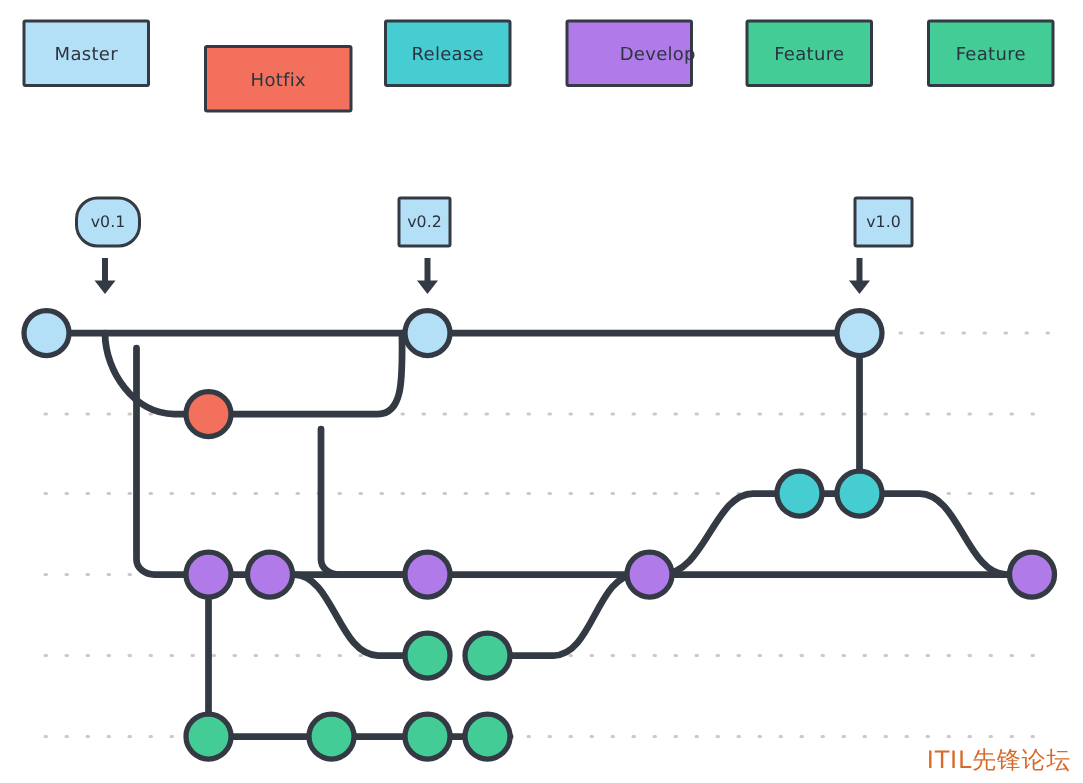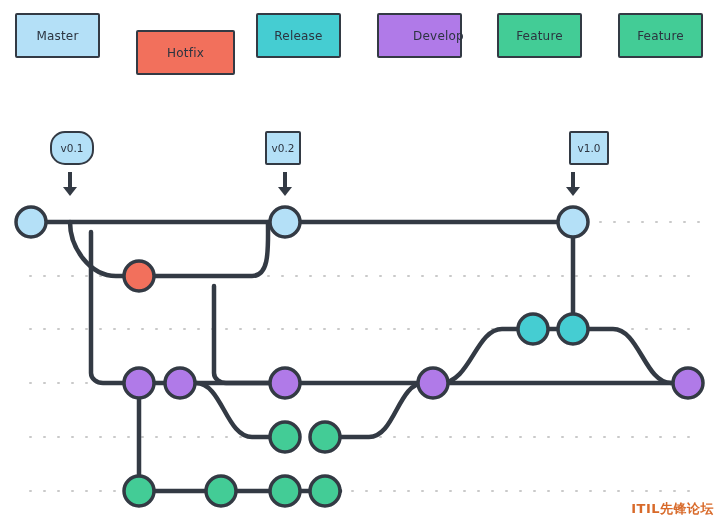--- a/index.html
+++ b/index.html
@@ -42,22 +42,22 @@
     display: flex;
     align-items: center;
     justify-content: center;
     font-size: 10.5px;
     color: #2c3440;
   }
   .watermark {
     position: absolute;
     right: 8px;
     bottom: 4px;
-    font-size: 13px;
-    font-weight: bold;
+    font-size: 16px;
+    font-weight: normal;
     color: #d86a2a;
     letter-spacing: 0.5px;
     text-align: right;
   }
 </style>
 </head>
 <body>
 
 <svg id="canvas" viewBox="0 0 722 522">
   <g id="guides-group">

